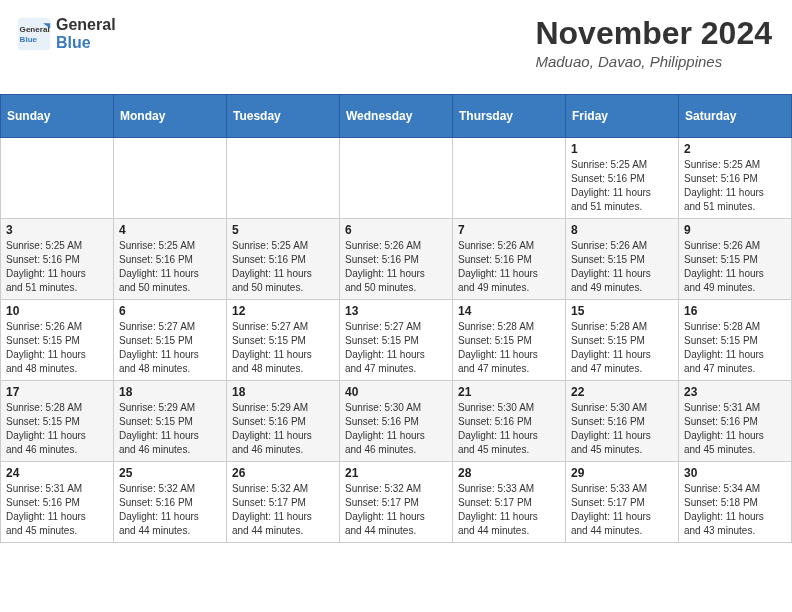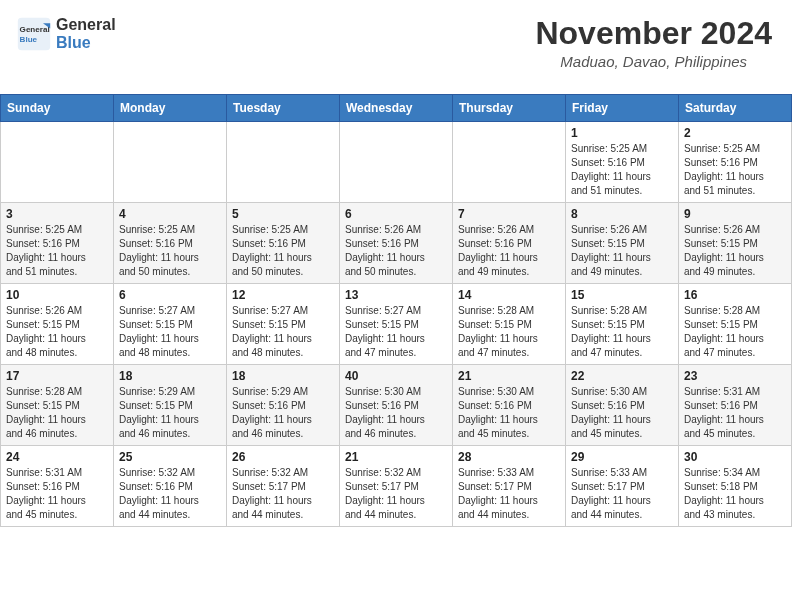--- a/index.html
+++ b/index.html
@@ -42,21 +42,21 @@
       font-size: 16px;
       font-weight: bold;
       color: #3a7bbf;
     }
     .logo-icon {
       width: 36px;
       height: 36px;
       margin-right: 4px;
     }
     .title-block {
-      text-align: center;
+      text-align: left;
     }
     .month-title {
       font-size: 32px;
       font-weight: bold;
       color: #333;
       line-height: 1.1;
     }
     .location-title {
       font-size: 15px;
       color: #555;
@@ -66,21 +66,21 @@
     .calendar {
       width: 100%;
       border-collapse: collapse;
       margin: 0 0 0 0;
       font-size: 11px;
     }
     .calendar th {
       background: #3a7bbf;
       color: #fff;
       text-align: left;
-      padding: 6px 6px;
+      padding: 14px 6px;
       font-size: 12px;
       font-weight: bold;
       border: 1px solid #2a5a9f;
     }
     .calendar td {
       border: 1px solid #ccc;
       vertical-align: top;
       padding: 4px 5px;
       width: 113px;
       min-height: 80px;

